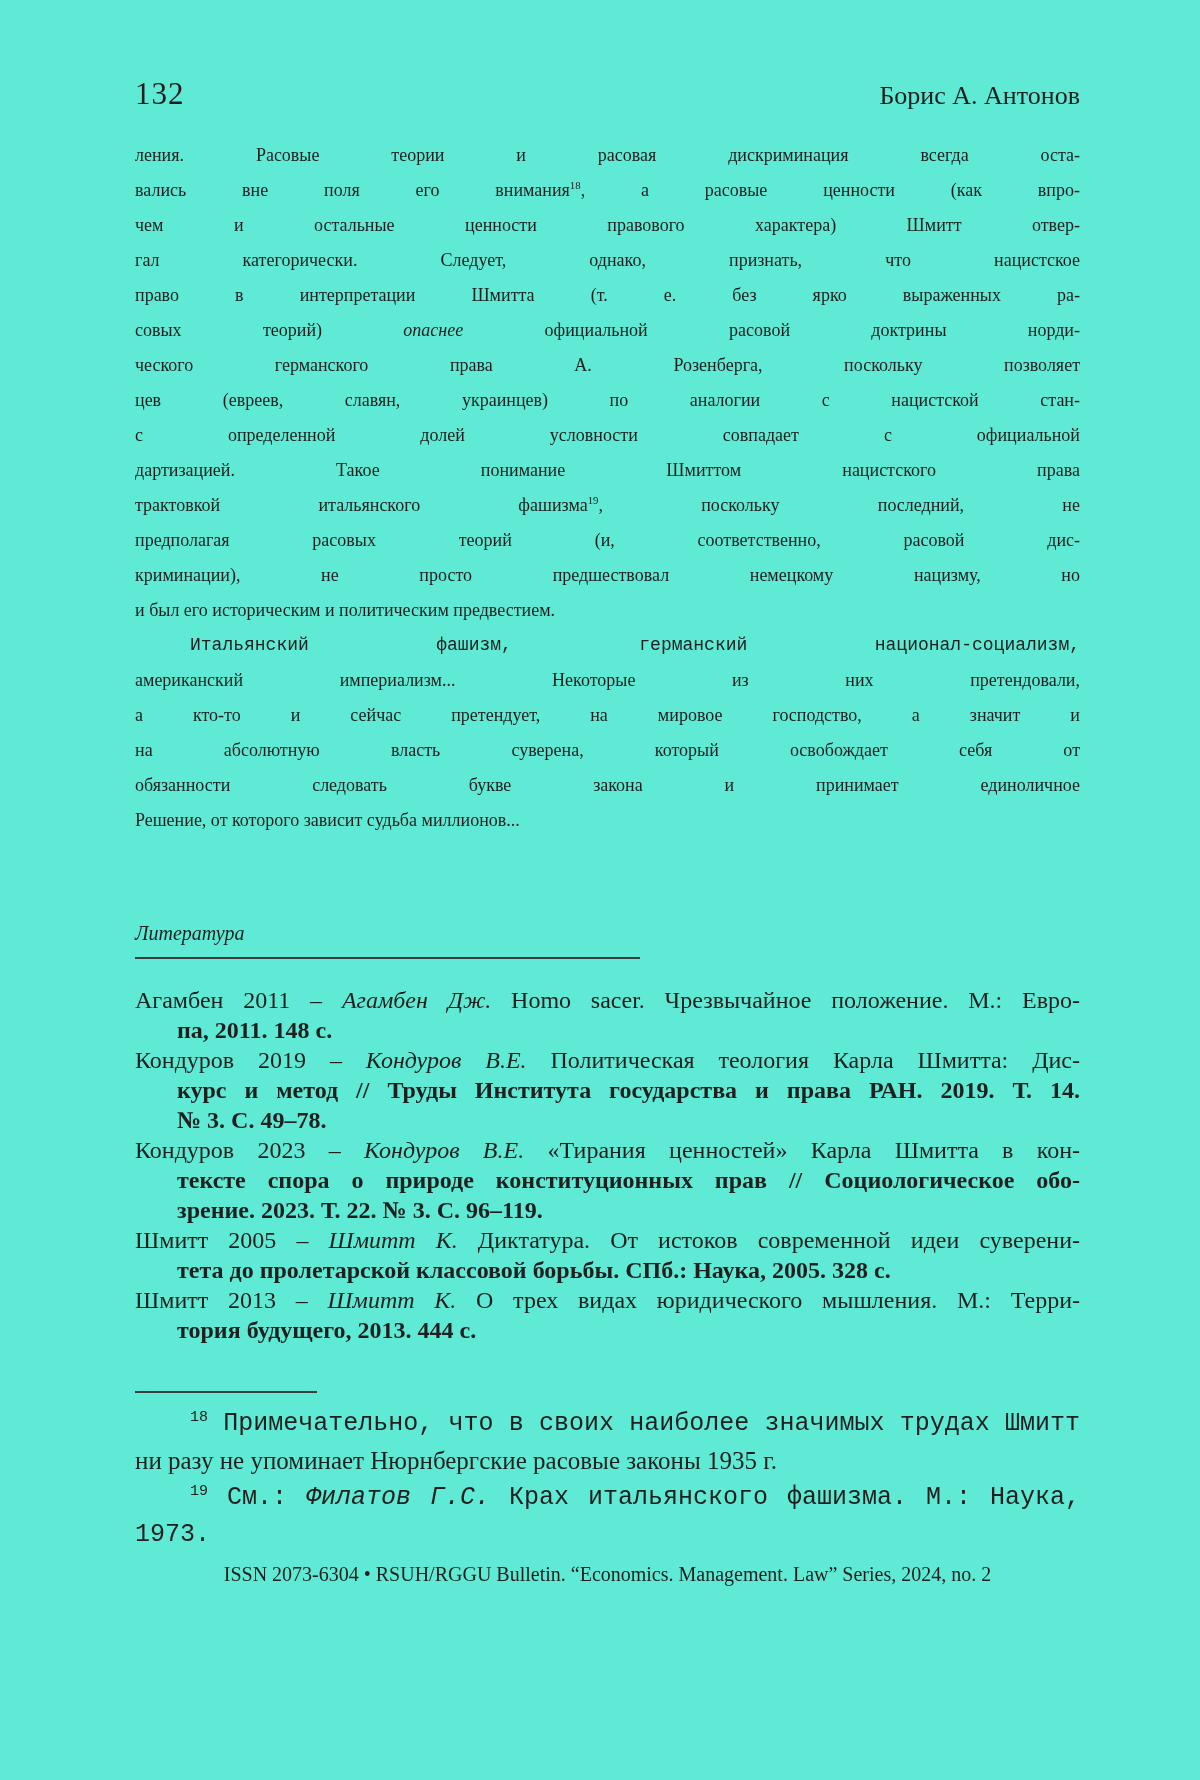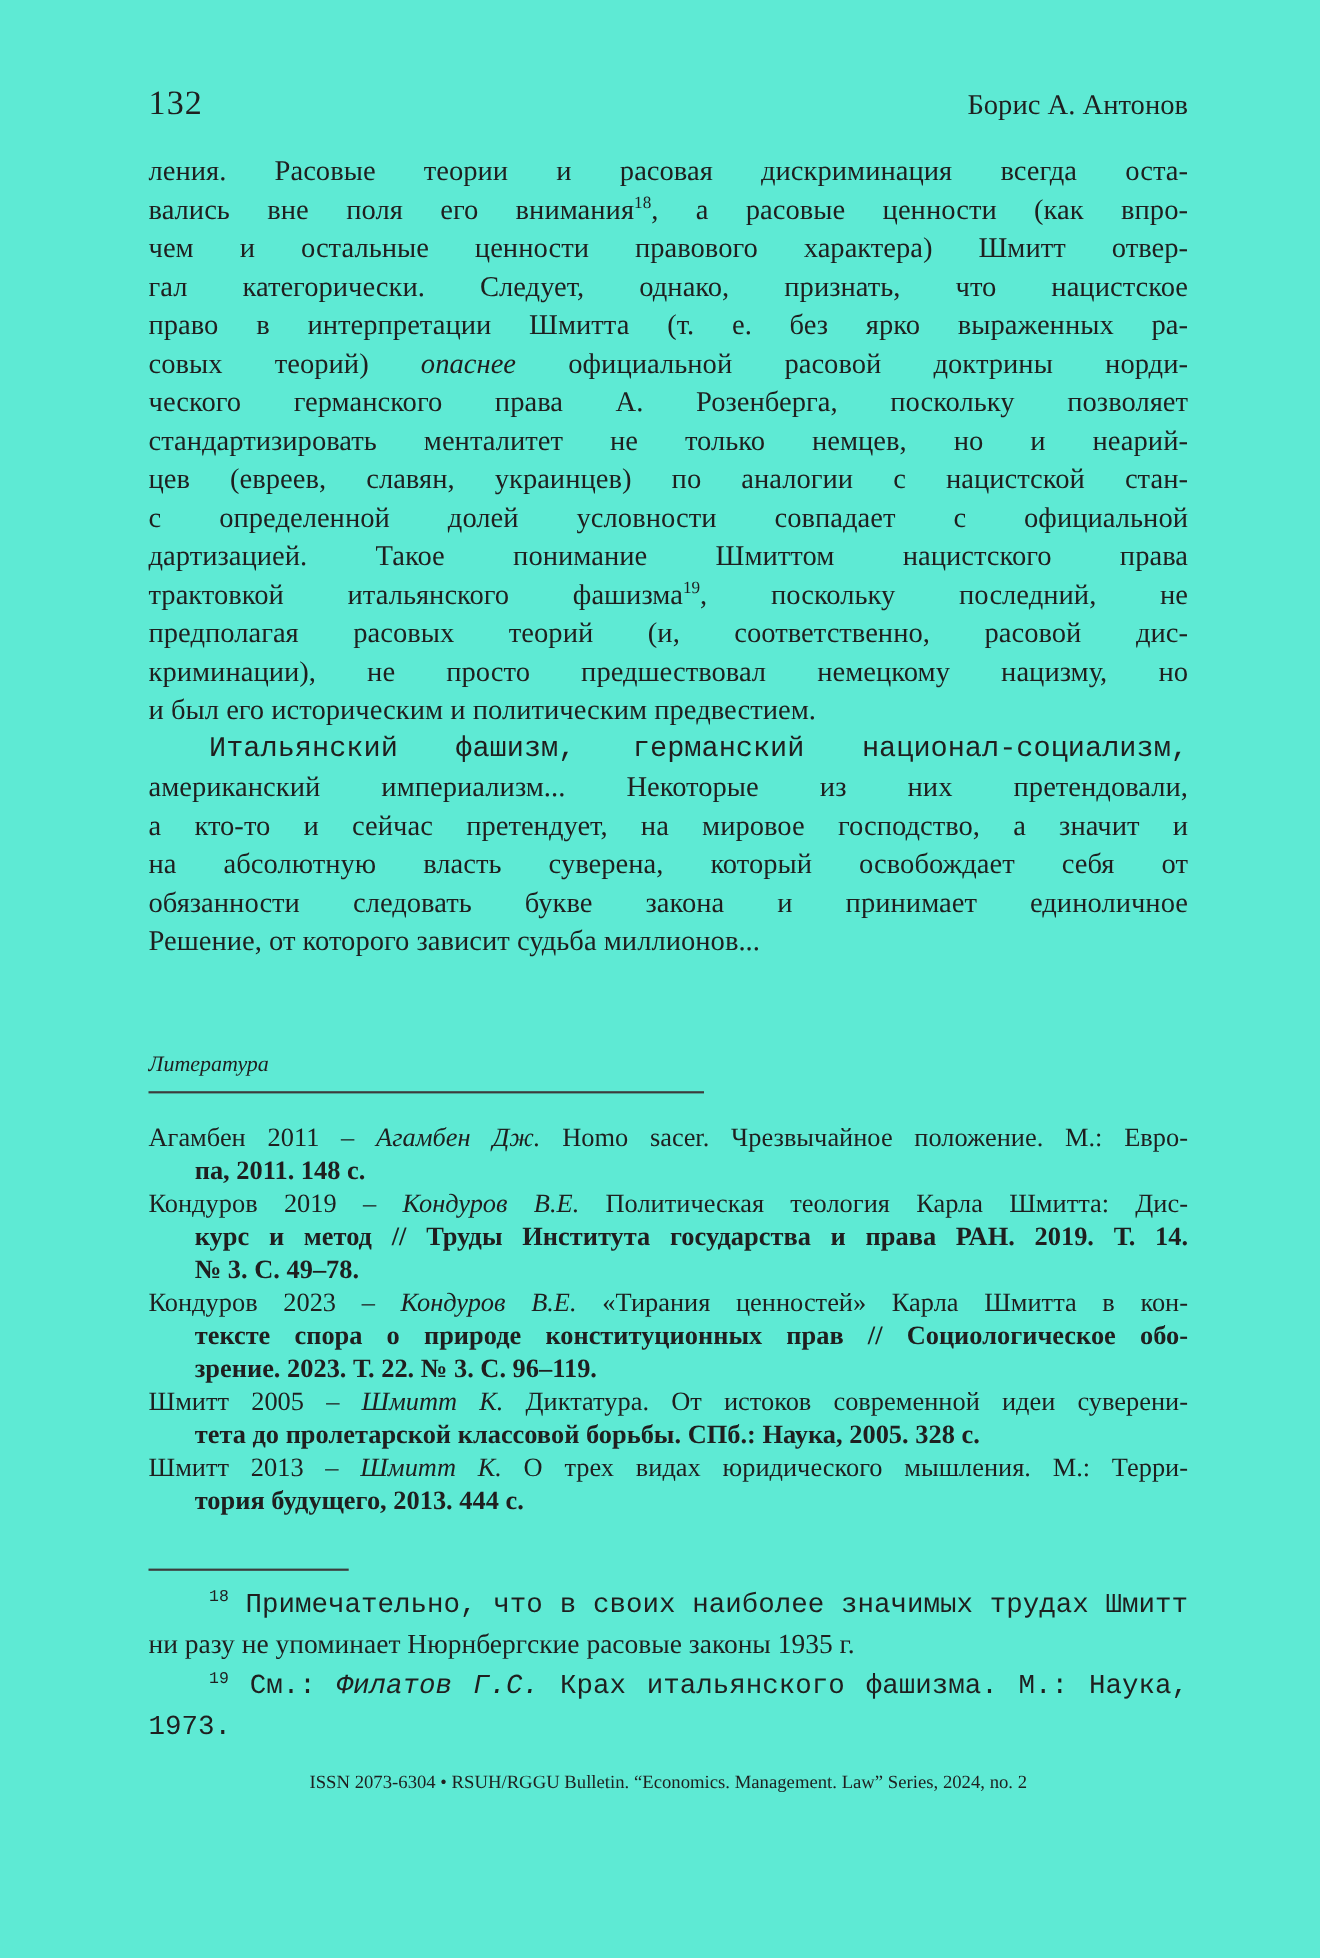--- a/index.html
+++ b/index.html
@@ -16,21 +16,21 @@
   }
   .header {
     display: flex;
     justify-content: space-between;
     align-items: baseline;
     margin-bottom: 26px;
   }
   .page-num { font-size: 31px; letter-spacing: 1px; }
   .author   { font-size: 26px; }
 
-  .body-text { font-size: 26px; line-height: 35px; }
+  .body-text { font-size: 18px; line-height: 35px; }
 
   .line { text-align: justify; text-align-last: justify; }
   .line.last { text-align-last: left; }
   .ind  { text-indent: 55px; font-family: Liberation Mono, monospace; }
   .hang .cont { margin-left: 42px; font-weight: bold; }
 
   .lit-heading {
     margin: 84px 0 0 0;
     font-style: italic;
     font-weight: normal;
@@ -46,23 +46,23 @@
 
   .fn-rule {
     width: 182px;
     height: 2px;
     background: #3c3c3c;
     margin-top: 46px;
   }
   .footnotes { font-size: 25px; line-height: 37px; margin-top: 12px; }
 
   .footer {
-    font-size: 17px;
+    font-size: 20px;
     text-align: center;
-    margin-top: 22px;
+    margin-top: 10px;
   }
   sup { font-size: 60%; line-height: 0; vertical-align: super; }
   em  { font-style: italic; }
 </style>
 </head>
 <body>
 
 <div class="page">
 
   <div class="header">
@@ -72,21 +72,20 @@
 
   <div class="body-text">
       <div class="para">
         <div class="line">ления. Расовые теории и расовая дискриминация всегда оста-</div>
         <div class="line">вались вне поля его внимания<sup>18</sup>, а расовые ценности (как впро-</div>
         <div class="line">чем и остальные ценности правового характера) Шмитт отвер-</div>
         <div class="line">гал категорически. Следует, однако, признать, что нацистское</div>
         <div class="line">право в интерпретации Шмитта (т. е. без ярко выраженных ра-</div>
         <div class="line">совых теорий) <em>опаснее</em> официальной расовой доктрины норди-</div>
         <div class="line">ческого германского права А. Розенберга, поскольку позволяет</div>
-        <div class="line">стандартизировать менталитет не только немцев, но и неарий-</div>
         <div class="line">цев (евреев, славян, украинцев) по аналогии с нацистской стан-</div>
         <div class="line">с определенной долей условности совпадает с официальной</div>
         <div class="line">дартизацией. Такое понимание Шмиттом нацистского права</div>
         <div class="line">трактовкой итальянского фашизма<sup>19</sup>, поскольку последний, не</div>
         <div class="line">предполагая расовых теорий (и, соответственно, расовой дис-</div>
         <div class="line">криминации), не просто предшествовал немецкому нацизму, но</div>
         <div class="line last">и был его историческим и политическим предвестием.</div>
       </div>
       <div class="para indent">
         <div class="line ind">Итальянский фашизм, германский национал-социализм,</div>

